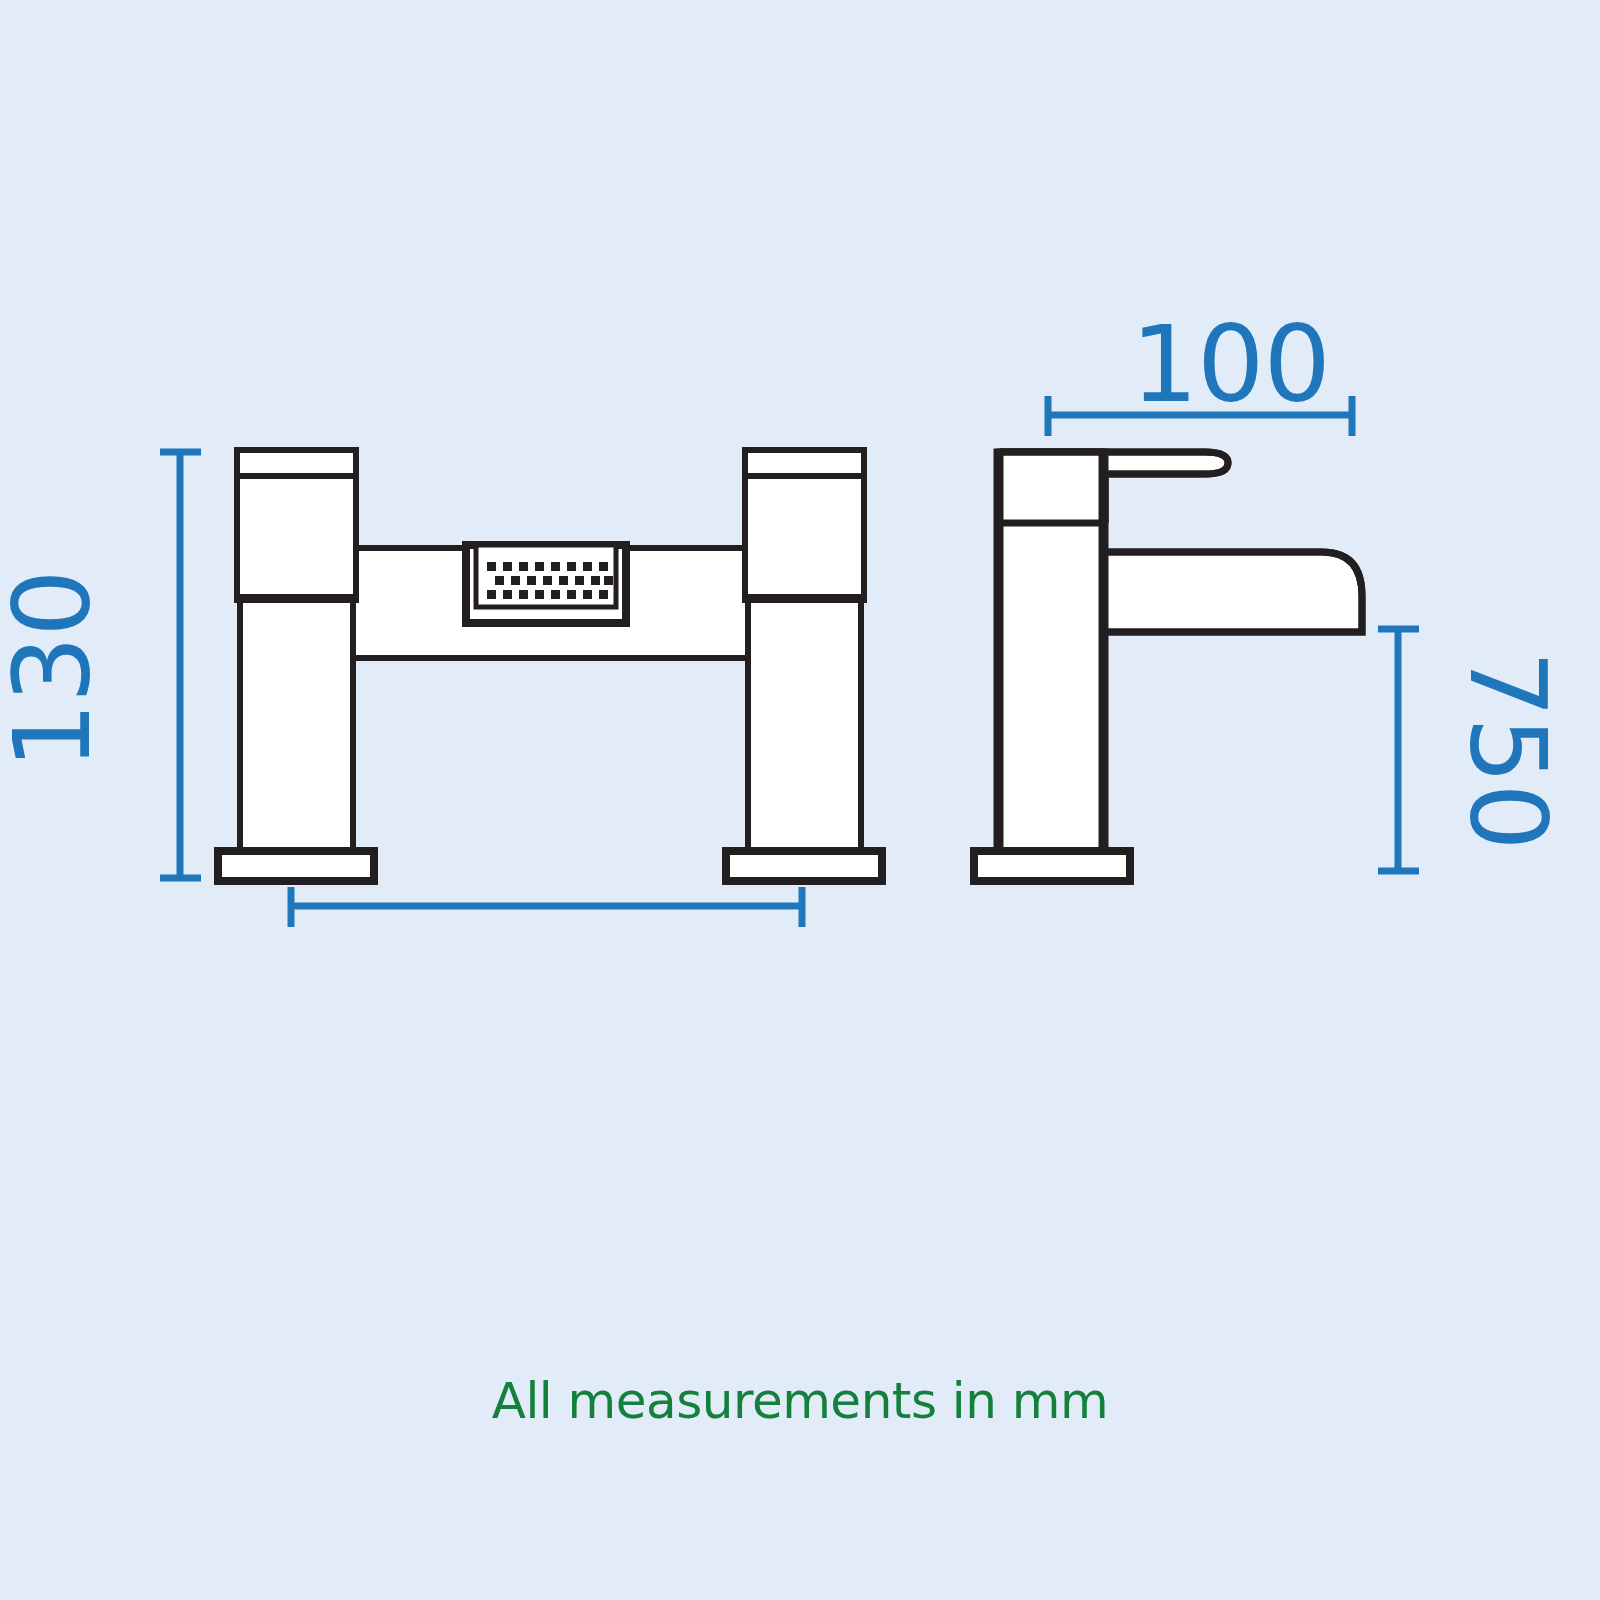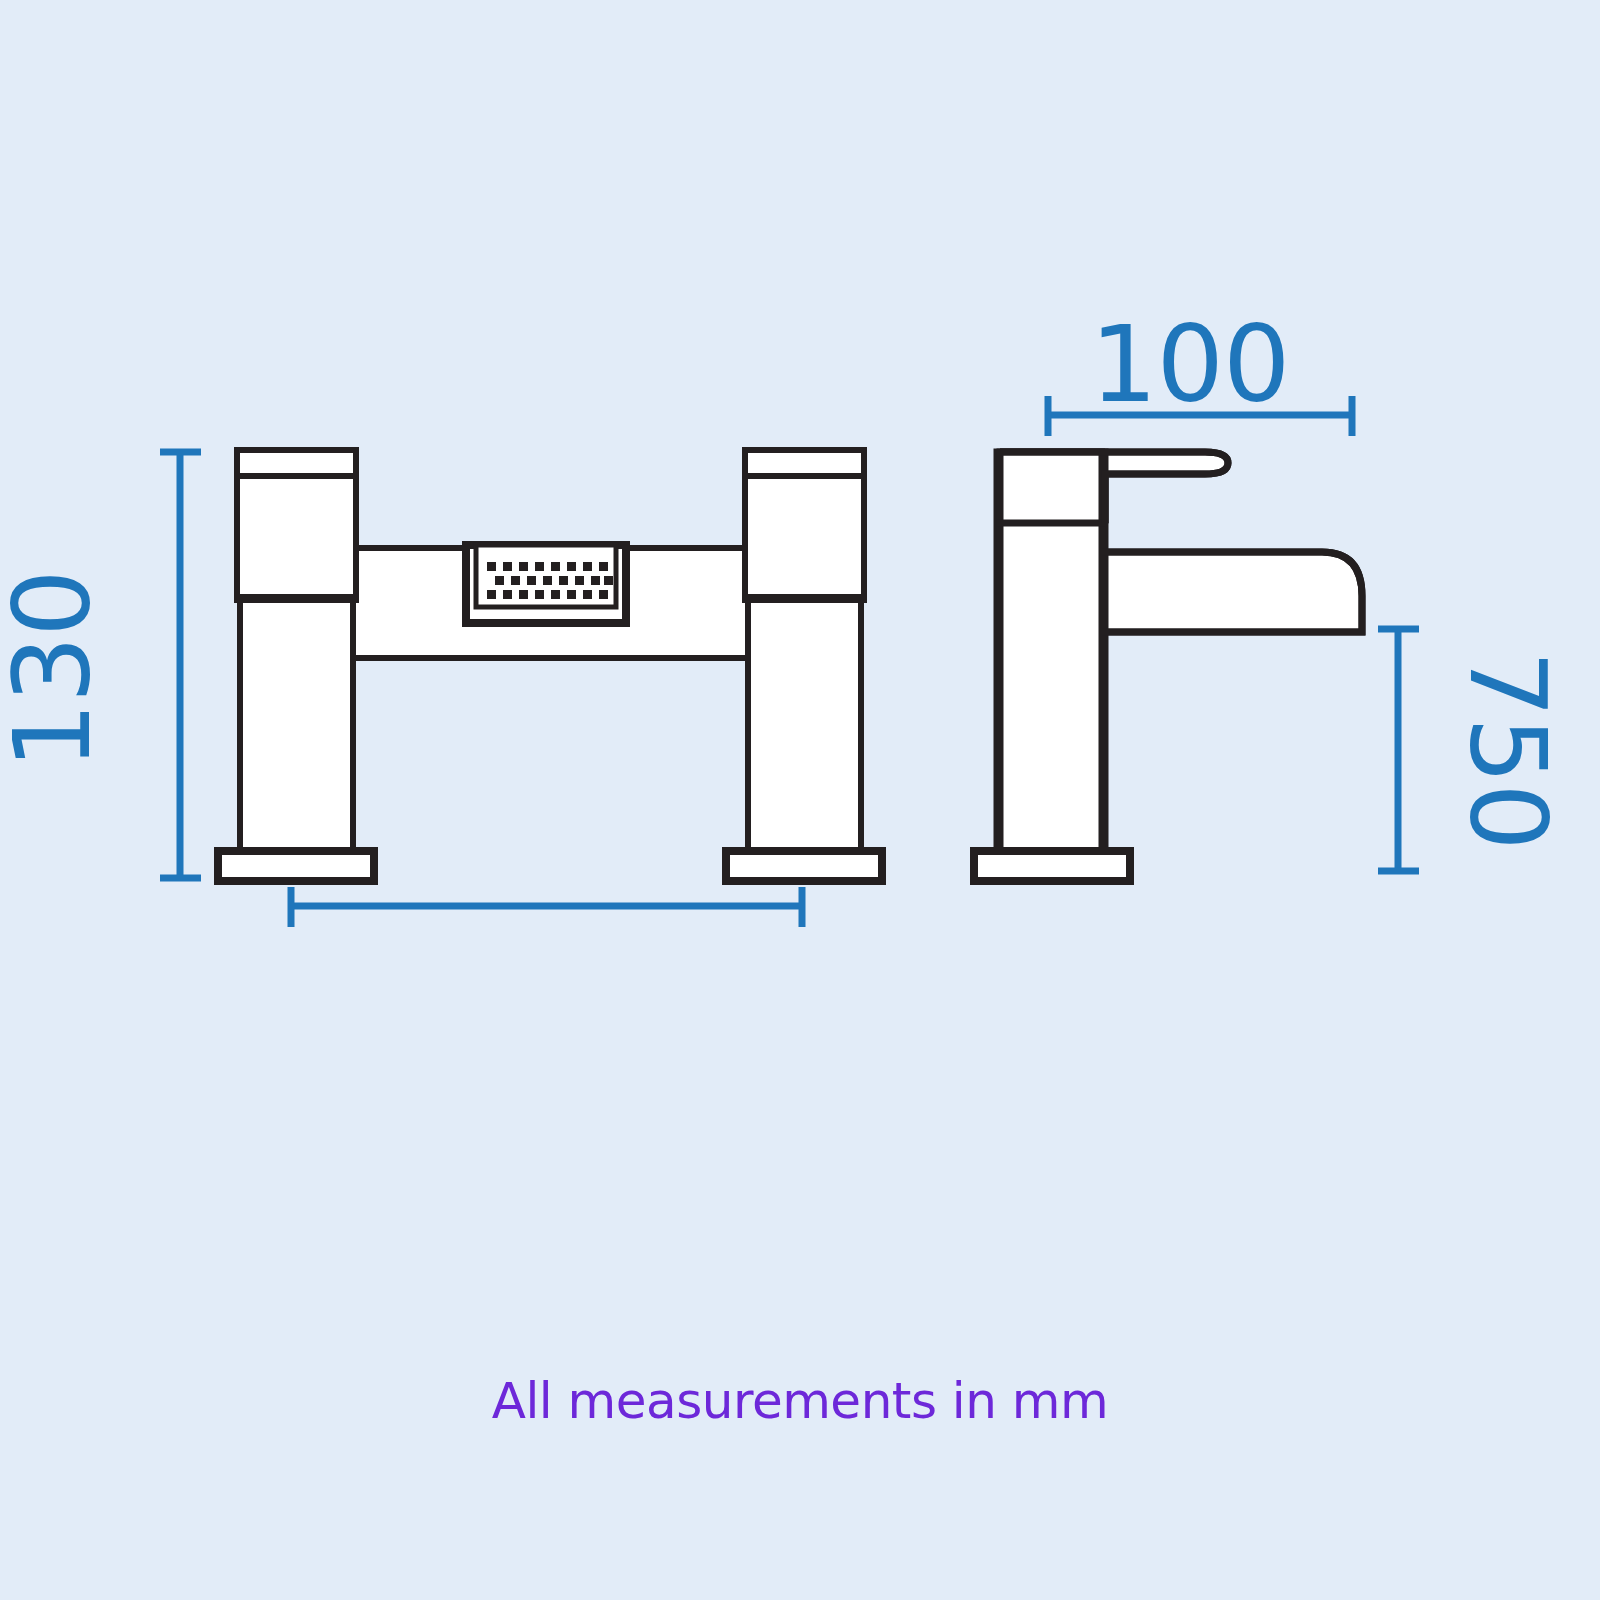--- a/index.html
+++ b/index.html
@@ -58,30 +58,30 @@
     left: 425px;
     top: 905px;
     width: 240px;
     text-align: center;
     font-size: 106px;
   }
   #label-100 {
     left: 1090px;
     top: 312px;
     width: 240px;
-    text-align: left;
+    text-align: right;
     font-size: 106px;
   }
   #caption {
     position: absolute;
     left: 0;
     top: 1372px;
     width: 1600px;
     text-align: center;
-    color: #6d28d9;
+    color: #15803d;
     font-size: 50px;
     font-weight: 400;
     letter-spacing: -0.5px;
     font-family: "DejaVu Sans", "Liberation Sans", sans-serif;
   }
 </style>
 </head>
 <body>
 
 <div id="stage">

